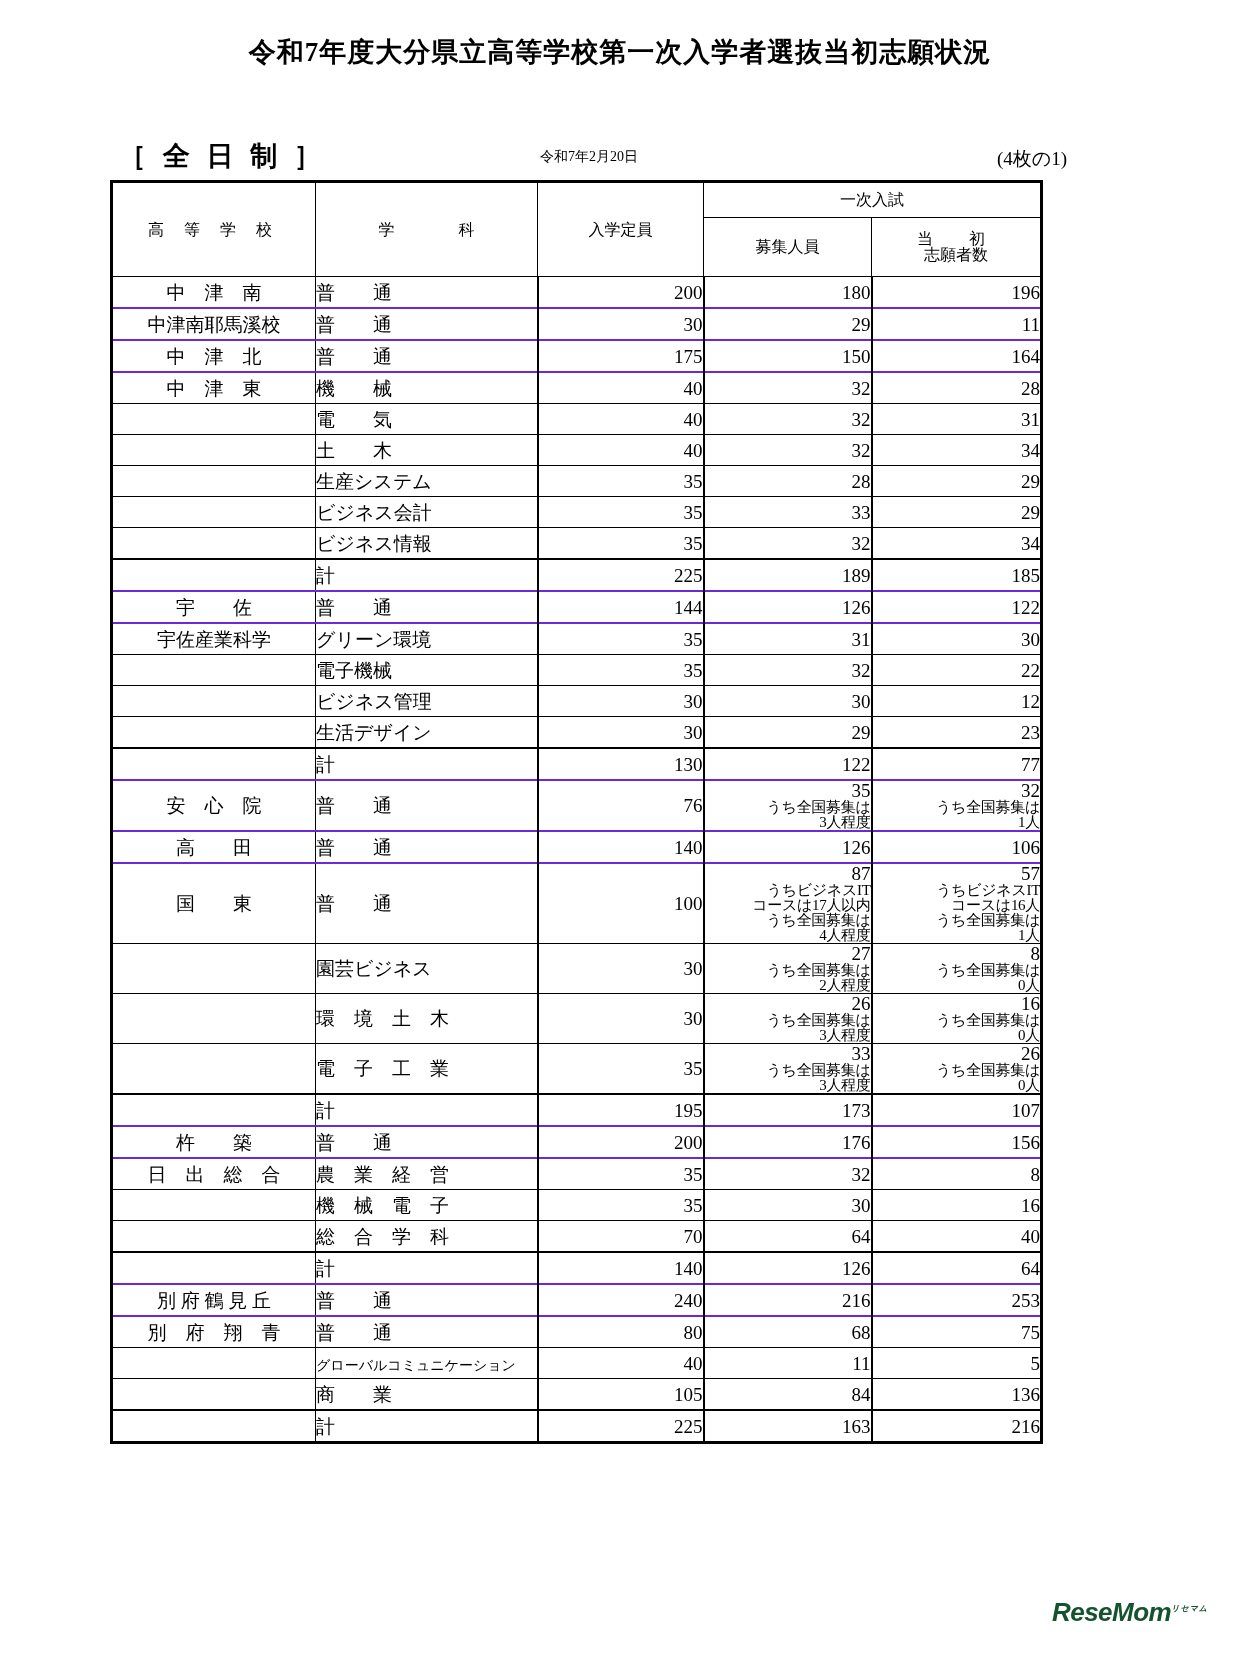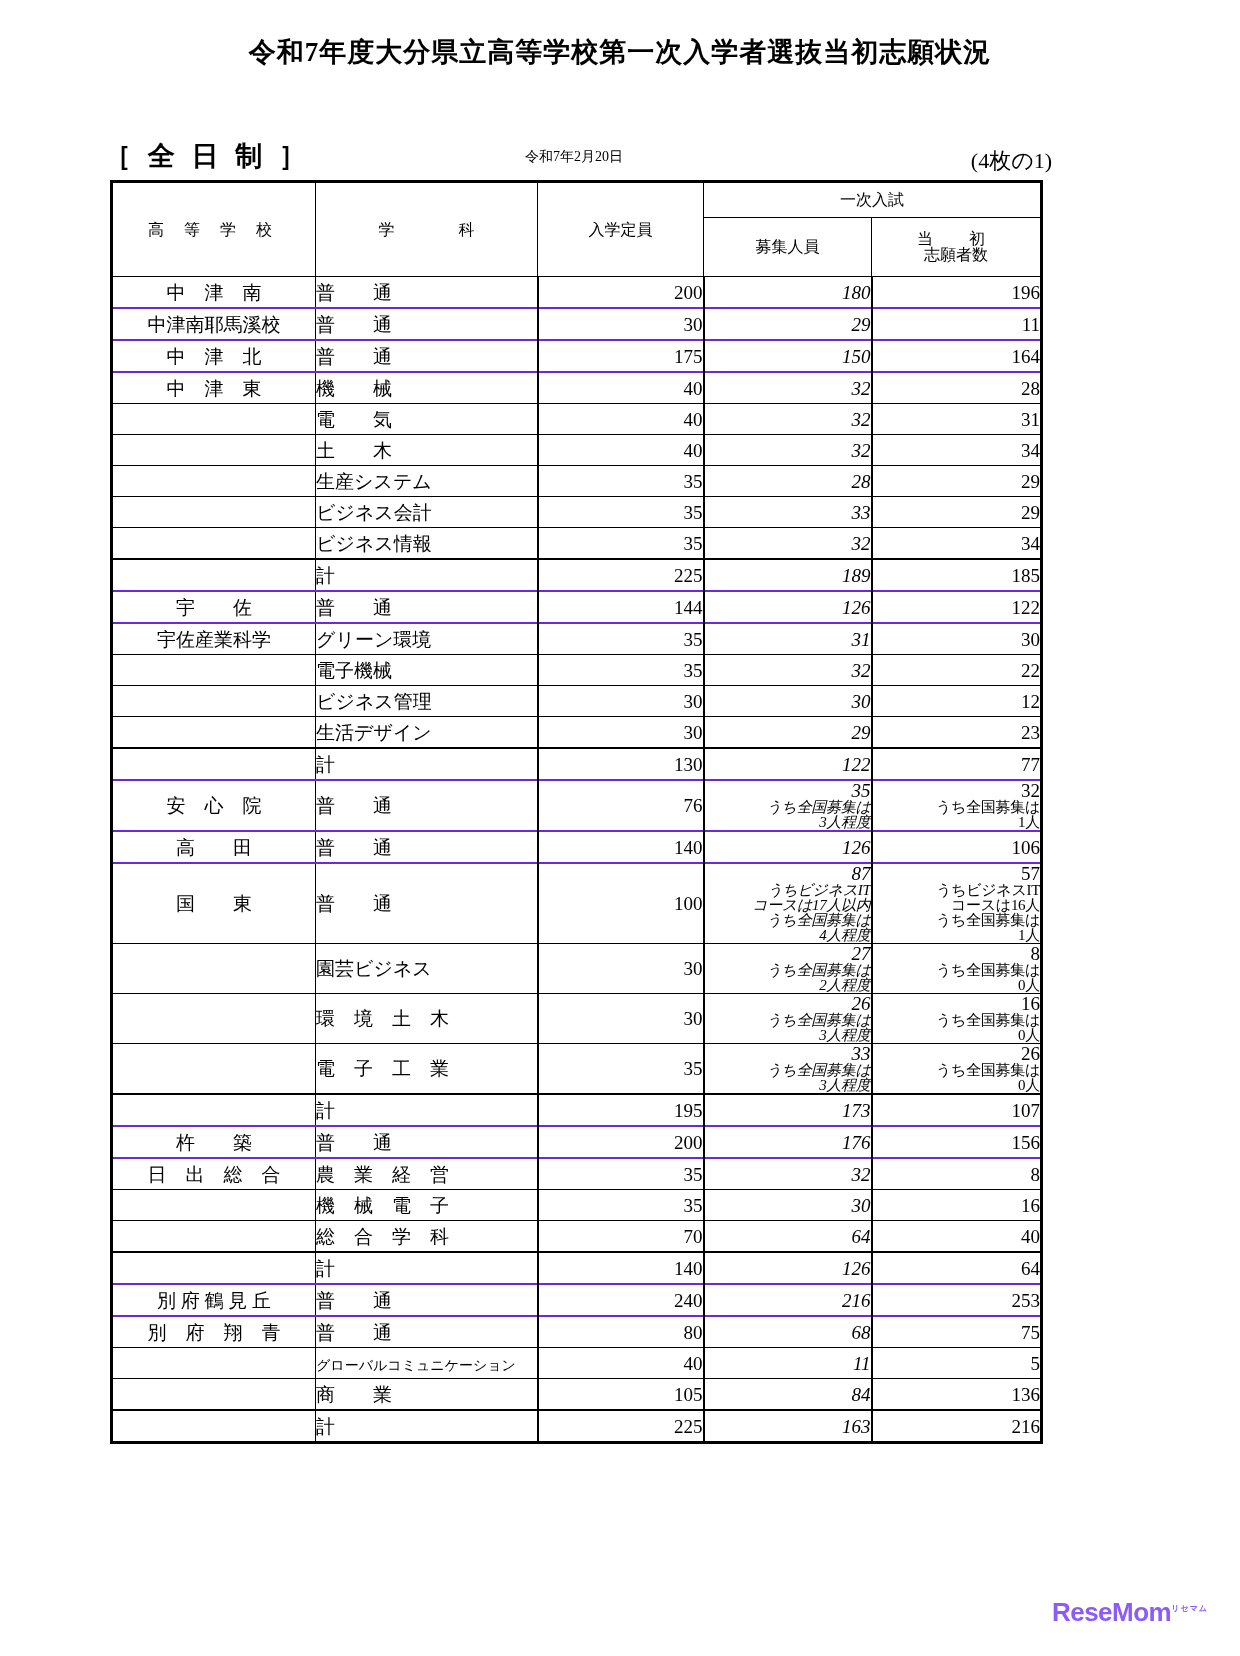--- a/index.html
+++ b/index.html
@@ -12,30 +12,30 @@
   }
 
   
   .doc-title{
     position:absolute;left:0;top:34px;width:1240px;
     text-align:center;font-size:27px;letter-spacing:1px;font-weight:700;
   }
 
   
   .subhead{
-    position:absolute;left:104px;top:142px;width:940px;height:34px;
+    position:absolute;left:119px;top:142px;width:940px;height:34px;
   }
   .mode-label{
     position:absolute;left:0;top:-4px;font-size:27px;font-weight:700;letter-spacing:5px;
   }
   .date-label{
     position:absolute;left:0;top:6px;width:940px;text-align:center;font-size:14px;
   }
   .sheet-label{
-    position:absolute;right:-8px;top:4px;font-size:22px;
+    position:absolute;right:-8px;top:4px;font-size:19px;
   }
 
   
   .tbl-wrap{position:absolute;left:110px;top:180px;}
   table.grid{
     border-collapse:collapse;
     table-layout:fixed;
     width:930px;
     font-size:19px;
   }
@@ -74,21 +74,21 @@
   td.dept{
     text-align:left;height:30px;
     border-left:2px solid #000;border-right:2px solid #000;
   }
   td.dept .tiny{font-size:14px;letter-spacing:0;}
   td.num{
     text-align:right;padding-right:10px;height:30px;
     border-left:1px solid #000;border-right:1px solid #000;
   }
   td.num.cap{border-left:2px solid #000;border-right:2px solid #000;border-radius:8px;}
-  td.num.quota{border-left:2px solid #000;border-right:2px solid #000;font-style:italic;}
+  td.num.quota{border-left:2px solid #000;border-right:2px solid #000;}
   td.num.appl{border-left:2px solid #000;border-right:3px solid #000;}
 
   
   tr.sep-top > td{border-top:2px solid #6d28d9;}
   tr.sep-thin > td{border-top:1px solid #c9c9c9;}
   tr.subtotal > td{border-top:2px solid #000;}
 
   
   td.note{
     text-align:right;padding-right:8px;
@@ -98,21 +98,21 @@
   }
   td.note .big{font-size:19px;display:block;}
   td.note .sm{font-size:15px;display:block;letter-spacing:-0.3px;padding-left:28px;}
 
   td.vmid{vertical-align:middle;}
 
   
   .watermark{
     position:absolute;right:32px;bottom:28px;
     font-family:"Liberation Sans","DejaVu Sans",sans-serif;
-    font-size:26px;font-weight:700;color:#8b5cf6;letter-spacing:-0.5px;
+    font-size:26px;font-weight:700;color:#14532d;letter-spacing:-0.5px;font-style:italic;
   }
   .watermark .sup{font-size:8px;vertical-align:super;letter-spacing:1px;}
 </style>
 </head>
 <body>
 
 <div class="doc-title">令和7年度大分県立高等学校第一次入学者選抜当初志願状況</div>
 
 <div class="subhead">
   <span class="mode-label">［ 全 日 制 ］</span>

